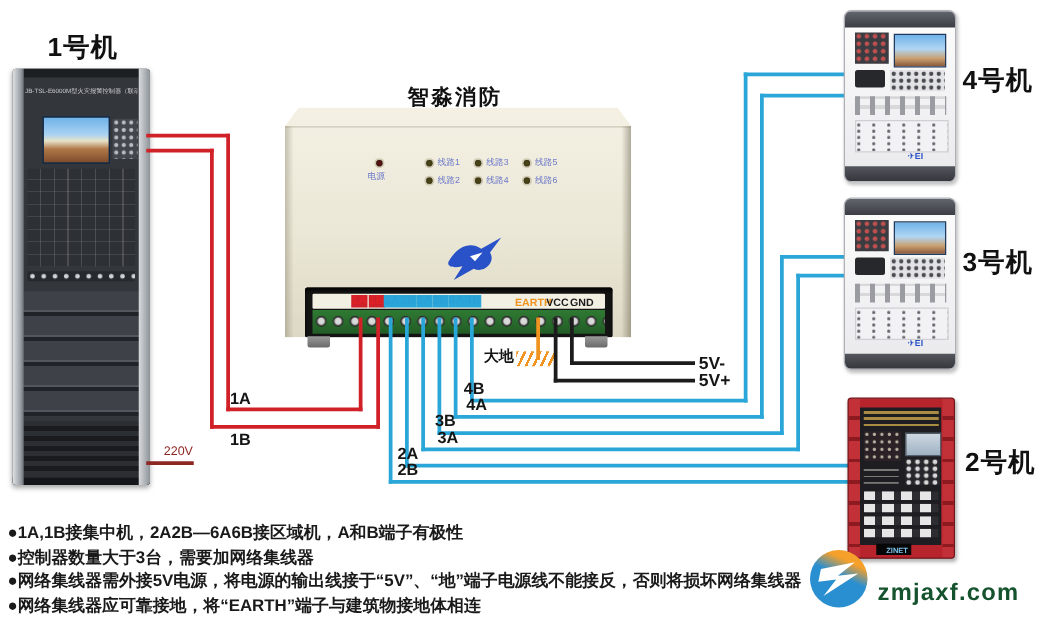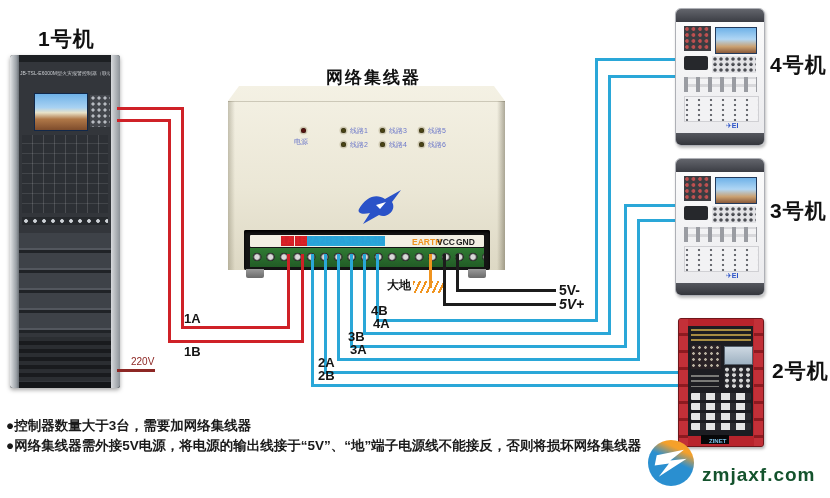--- a/index.html
+++ b/index.html
@@ -132,21 +132,21 @@
     <div class="abs cab-btngrid"></div>
     <div class="abs cab-ind"></div>
     <div class="abs cab-dashrow"></div>
     <div class="abs cab-slots"></div>
     <div class="abs cab-vents"></div>
     <div class="abs cab-base"></div>
     <div class="abs cab-rail-l"></div>
     <div class="abs cab-rail-r"></div>
   </div>
 
-  <div class="abs hub-title">网络集线器</div>
+  <div class="abs hub-title">智淼消防</div>
   <div class="abs hub">
     <div class="abs hub-ridge"></div>
     <div class="abs hub-shade-l"></div>
     <div class="abs hub-shade-r"></div>
 
     <div class="led" style="left:73px;top:42px;"></div>
     <div class="led-label" style="left:66px;top:52px;">电源</div>
 
     <div class="led olive" style="left:113px;top:42px;"></div>
     <div class="led-label" style="left:122px;top:41px;">线路1</div>
@@ -232,21 +232,21 @@
 
   <div class="seg org" style="left:429px;top:254px;width:3px;height:34px;"></div>
   <div class="gnd-hatch"></div>
   <div class="abs" style="left:387px;top:277px;font-size:12px;font-weight:600;color:#151515;">大地</div>
 
   <div class="seg blk" style="left:456px;top:254px;width:3px;height:38px;"></div>
   <div class="seg blk" style="left:456px;top:289px;width:100px;height:3px;"></div>
   <div class="seg blk" style="left:443px;top:254px;width:3px;height:52px;"></div>
   <div class="seg blk" style="left:443px;top:303px;width:113px;height:3px;"></div>
   <div class="wlabel" style="left:559px;top:284px;font-size:14px;">5V-</div>
-  <div class="wlabel" style="left:559px;top:298px;font-size:14px;font-style:italic;">5V+</div>
+  <div class="wlabel" style="left:559px;top:298px;font-size:14px;">5V+</div>
 
   <div class="abs wp" style="left:675px;top:8px;">
     <div class="abs wp-cap-t"></div>
     <div class="abs wp-keys"></div>
     <div class="abs wp-screen"></div>
     <div class="abs wp-speaker"></div>
     <div class="abs wp-btns"></div>
     <div class="abs wp-ind"></div>
     <div class="abs wp-sliders"></div>
     <div class="abs wp-logo">✈EI</div>
@@ -279,22 +279,24 @@
     <div class="abs rp-row" style="top:94px;"></div>
     <div class="abs rp-row" style="top:104px;"></div>
     <div class="abs rp-speaker"></div>
     <div class="abs rp-logo">ZINET</div>
     <div class="abs rp-col" style="left:0;"></div>
     <div class="abs rp-col" style="right:0;"></div>
   </div>
   <div class="devlabel" style="left:772px;top:360px;">2号机</div>
 
   <div class="abs notes">
+    <div>●1A,1B接集中机，2A2B—6A6B接区域机，A和B端子有极性</div>
     <div>●控制器数量大于3台，需要加网络集线器</div>
     <div>●网络集线器需外接5V电源，将电源的输出线接于“5V”、“地”端子电源线不能接反，否则将损坏网络集线器</div>
+    <div>●网络集线器应可靠接地，将“EARTH”端子与建筑物接地体相连</div>
   </div>
 
   <div class="abs wm-logo">
     <div class="wm-z"></div>
   </div>
   <div class="abs wm-site">zmjaxf.com</div>
 
 </div>
 
 </body></html>

